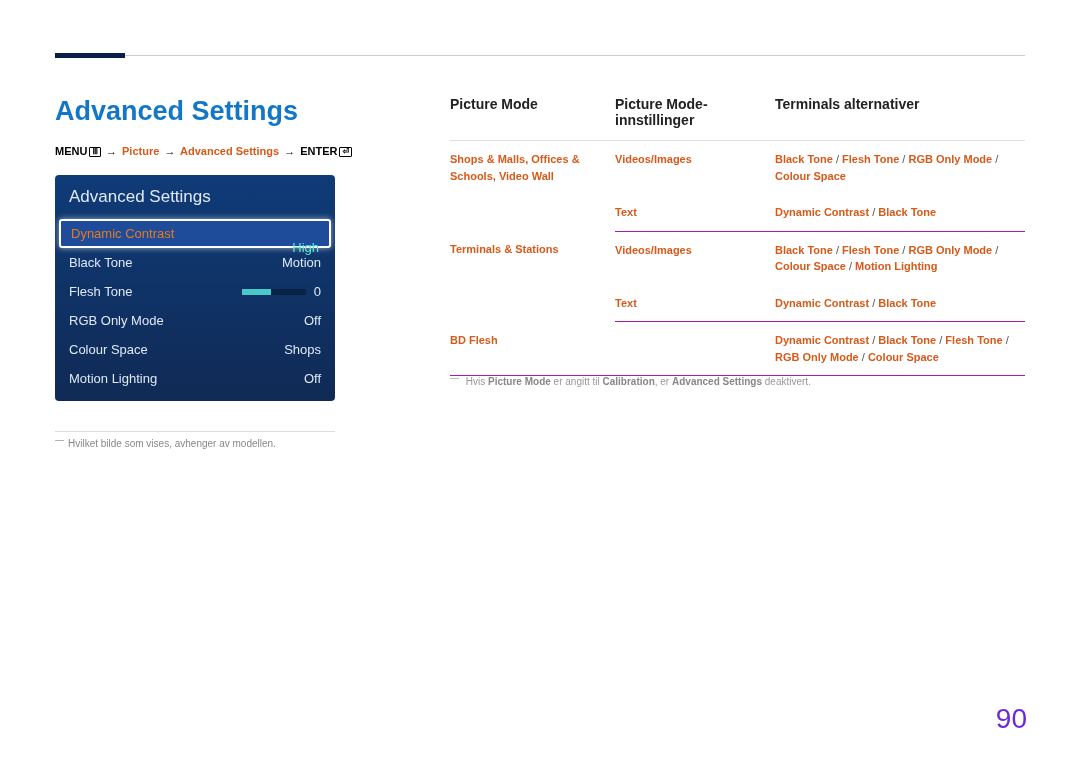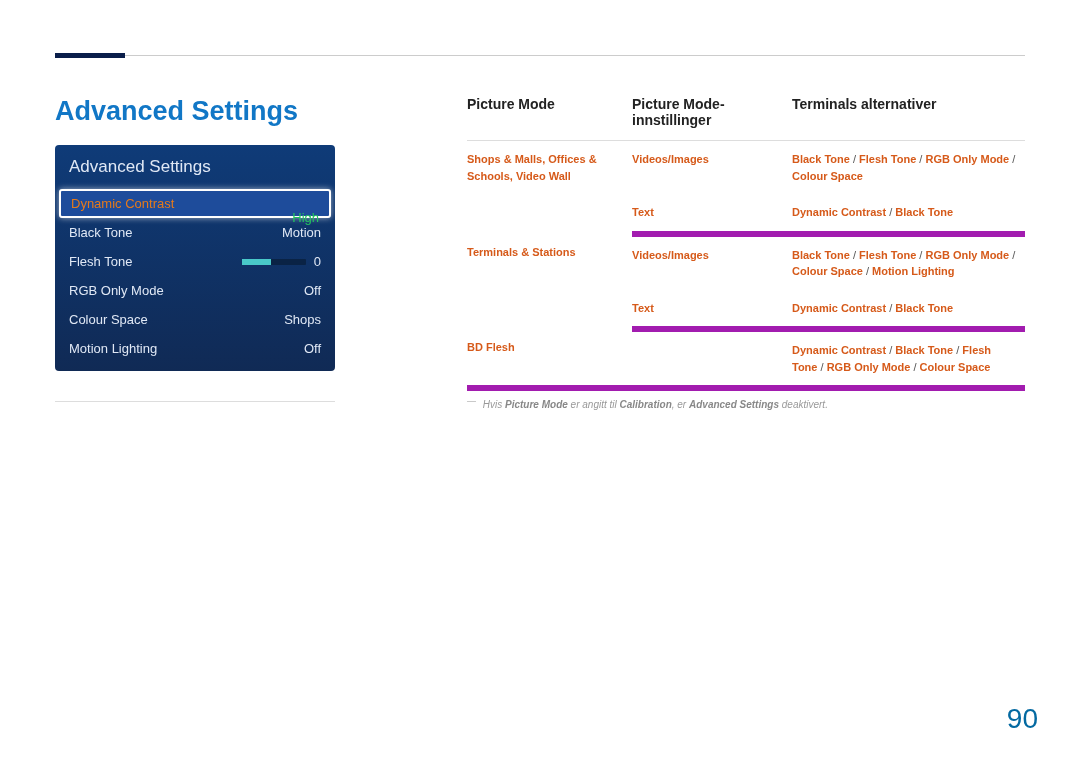--- a/index.html
+++ b/index.html
@@ -22,21 +22,21 @@
   .top-rule-accent {
     position: absolute;
     top: -3px;
     left: 0;
     width: 70px;
     height: 5px;
     background: #0a1e4a;
   }
   .main {
     display: flex;
-    gap: 77px;
+    gap: 60px;
   }
   .left-col { width: 335px; flex-shrink: 0; }
   .right-col { flex: 1; }
   .title {
     color: #1177c6;
     font-size: 27px;
     font-weight: bold;
     margin-bottom: 18px;
   }
   .breadcrumb {
@@ -79,21 +79,21 @@
   }
   .panel-row.selected {
     background: #1e4c9b;
     border: 2px solid #fff;
     border-radius: 3px;
     margin: 0 4px;
     padding: 4px 10px;
     box-shadow: 0 0 6px rgba(255,255,255,0.6);
   }
   .panel-row.selected .label { color: #e67a1a; }
-  .panel-row.selected .value { color: #22c55e; margin-top: 28px; }
+  .panel-row.selected .value { color: #5eead4; margin-top: 28px; }
   .panel-row .label { }
   .panel-row .value { }
   .slider {
     width: 64px;
     height: 6px;
     background: #0a2345;
     position: relative;
     margin-right: 8px;
     border-radius: 1px;
   }
@@ -131,65 +131,72 @@
     font-size: 14px;
     padding-bottom: 12px;
     vertical-align: top;
     border-bottom: 1px solid #ddd;
   }
   .table thead th:nth-child(1){ width: 165px;}
   .table thead th:nth-child(2){ width: 160px;}
   .table tbody td {
     padding: 10px 8px 10px 0;
     vertical-align: top;
-    border-bottom: 6px solid #a21caf;
+    border-bottom: 1px solid #a21caf;
     color: #d65a1a;
     font-weight: bold;
     line-height: 1.5;
   }
   .table tbody tr.norow td { border-bottom: none; }
   .sep { color: #555; font-weight: normal; }
   .table-footnote {
     font-size: 10px;
     color: #999;
-    margin-top: 8px;
-    font-style: italic;
   }
   .table-footnote .strong { color: #888; font-weight: bold; }
   .table-footnote::before {
     content: "―";
     position: relative;
     top: -4px;
     margin-right: 4px;
     font-size: 9px;
     color: #999;
   }
   .page-number {
     position: absolute;
-    right: 42px;
+    right: 53px;
     bottom: 28px;
-    color: #0369a1;
+    color: #6d28d9;
     font-size: 28px;
     font-weight: 300;
   }
 </style>
 </head>
 <body>
 
 <div class="page">
 
   <div class="top-rule">
     <div class="top-rule-accent"></div>
   </div>
 
   <div class="main">
 
     <div class="left-col">
       <h1 class="title">Advanced Settings</h1>
 
+      <div class="breadcrumb">
+        <span>MENU</span><span class="mini-icon">Ⅲ</span>
+        <span class="arrow">→</span>
+        <span class="orange">Picture</span>
+        <span class="arrow">→</span>
+        <span class="orange">Advanced Settings</span>
+        <span class="arrow">→</span>
+        <span>ENTER</span><span class="mini-icon">⏎</span>
+      </div>
 
       <div class="panel">
         <div class="panel-title">Advanced Settings</div>
 
         <div class="panel-row selected">
           <span class="label">Dynamic Contrast</span>
           <span class="value">High</span>
         </div>
         <div class="panel-row">
           <span class="label">Black Tone</span>
@@ -212,20 +219,21 @@
           <span class="label">Colour Space</span>
           <span class="value">Shops</span>
         </div>
         <div class="panel-row">
           <span class="label">Motion Lighting</span>
           <span class="value">Off</span>
         </div>
       </div>
 
       <div class="below-panel-rule"></div>
+      <div class="footnote">Hvilket bilde som vises, avhenger av modellen.</div>
     </div>
 
     <div class="right-col">
 
       <table class="table">
         <thead>
           <tr>
             <th>Picture Mode</th>
             <th>Picture Mode-innstillinger</th>
             <th>Terminals alternativer</th>

